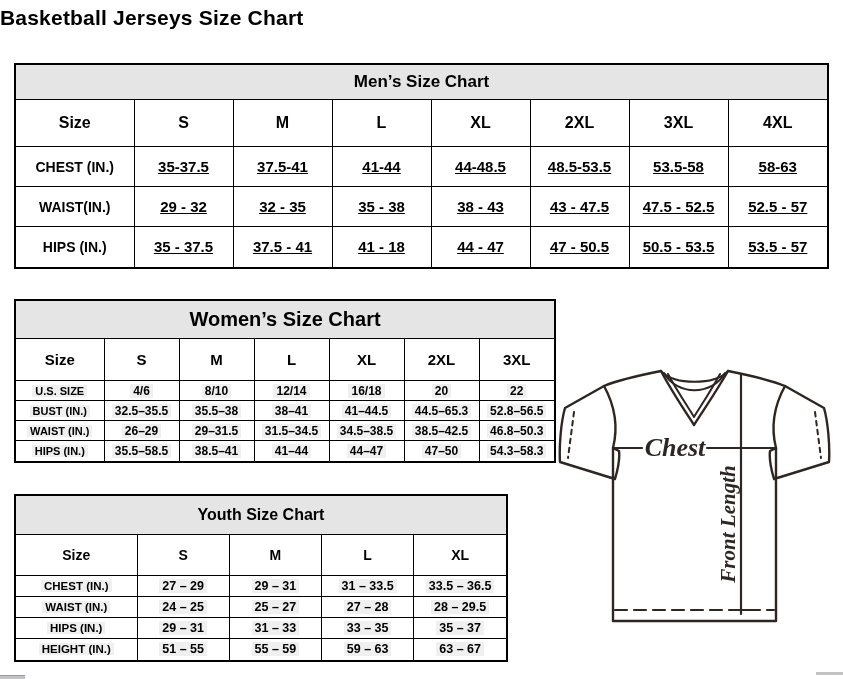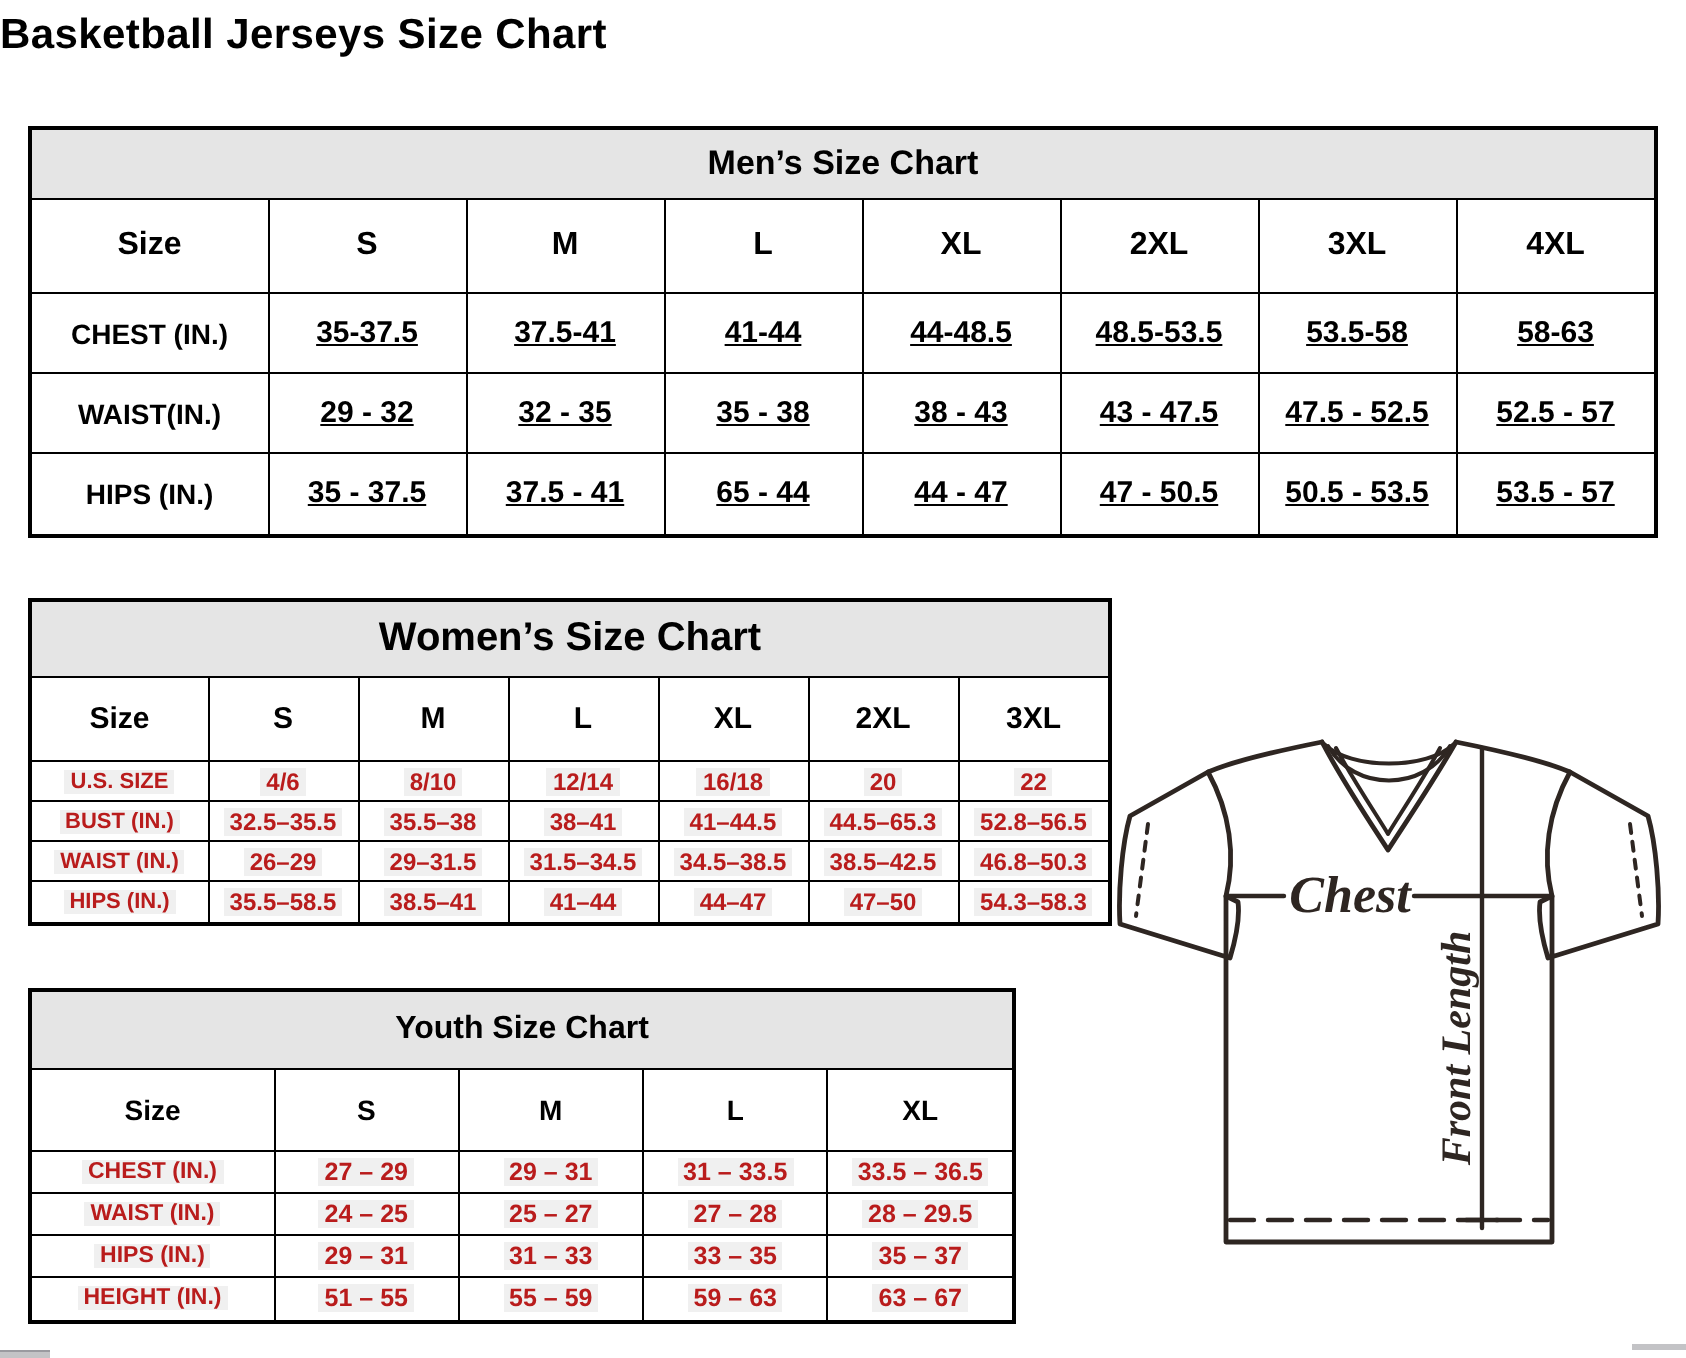--- a/index.html
+++ b/index.html
@@ -41,21 +41,21 @@
   
   #youth-box{left:14px;top:494px;width:490px;}
   #youth-box .chart-title{height:38px;line-height:38px;font-size:16px;}
   .youth col.label-col{width:121px;}
   .youth thead th{height:40px;font-size:14px;}
   .youth tbody tr{height:21px;}
   .youth tbody th{font-size:11.5px;}
   .youth tbody td{font-size:12.5px;}
 
   
-  .shaded tbody{color:#b91c1c;}
+  .shaded tbody{color:#000000;}
   .shaded .hl{background:#f0f0f0;padding:0 3px;}
 
   #jersey{left:558px;top:358px;}
 
   .scroll-frag{background:#c3c3c6;}
   #scroll-frag-left{left:0;top:675px;width:25px;height:4px;border-top:1px solid #9a9aa0;}
   #scroll-frag-right{left:816px;top:672px;width:27px;height:3px;}
 </style>
 </head>
 <body>
@@ -108,21 +108,21 @@
               <td><span class="hl">35 - 38</span></td>
               <td><span class="hl">38 - 43</span></td>
               <td><span class="hl">43 - 47.5</span></td>
               <td><span class="hl">47.5 - 52.5</span></td>
               <td><span class="hl">52.5 - 57</span></td>
             </tr>
             <tr>
               <th><span class="hl">HIPS (IN.)</span></th>
               <td><span class="hl">35 - 37.5</span></td>
               <td><span class="hl">37.5 - 41</span></td>
-              <td><span class="hl">65 - 44</span></td>
+              <td><span class="hl">41 - 18</span></td>
               <td><span class="hl">44 - 47</span></td>
               <td><span class="hl">47 - 50.5</span></td>
               <td><span class="hl">50.5 - 53.5</span></td>
               <td><span class="hl">53.5 - 57</span></td>
             </tr>
           </tbody>
         </table>
       </div>
   </div>
 

